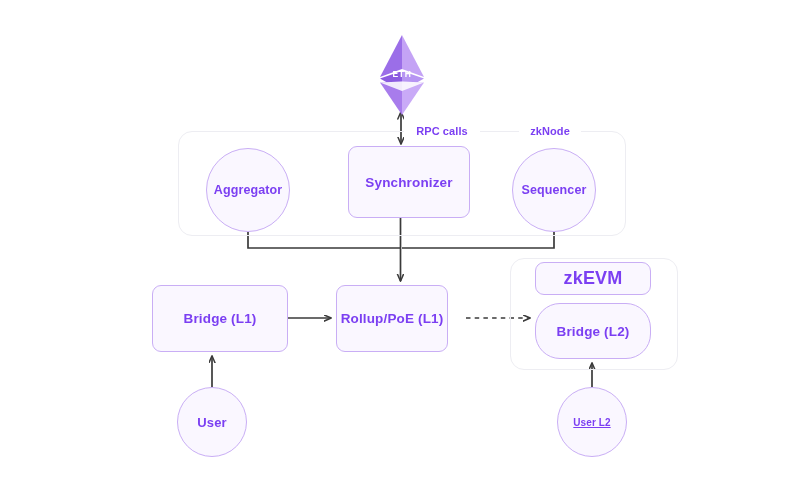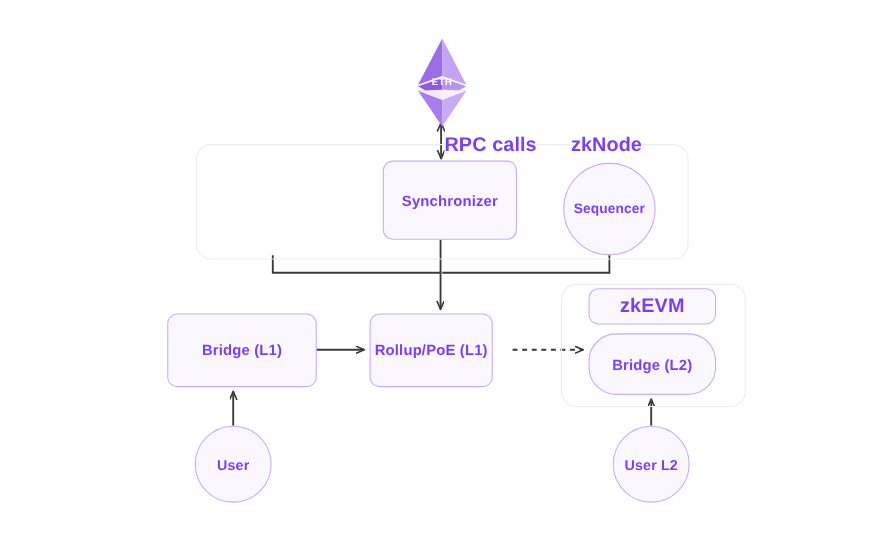--- a/index.html
+++ b/index.html
@@ -57,21 +57,21 @@
   }
 
   
   .border-label {
     position: absolute;
     top: 123px;
     height: 17px;
     line-height: 17px;
     background: #ffffff;
     color: #7b3ff2;
-    font-size: 18px;
+    font-size: 11px;
     font-weight: 700;
     letter-spacing: .1px;
     text-align: center;
     z-index: 4;
     white-space: nowrap;
   }
   #label-rpc-calls { left: 404px; width: 76px; }
   #label-zknode    { left: 519px; width: 62px; }
 
   
@@ -111,21 +111,21 @@
     letter-spacing: .1px;
     display: flex;
     align-items: center;
     justify-content: center;
     z-index: 3;
     white-space: nowrap;
   }
   #circle-aggregator { left: 206px; top: 148px; width: 84px; height: 84px; }
   #circle-sequencer  { left: 512px; top: 148px; width: 84px; height: 84px; }
   #circle-user       { left: 177px; top: 387px; width: 70px; height: 70px; font-size: 13px;}
-  #circle-user-l2    { left: 557px; top: 387px; width: 70px; height: 70px; font-size: 13px;}
+  #circle-user-l2    { left: 557px; top: 387px; width: 70px; height: 70px; font-size: 10px; text-decoration: underline;}
 
   
   #eth-logo {
     position: absolute;
     left: 374px;
     top: 33px;
     width: 56px;
     height: 84px;
     z-index: 3;
   }
@@ -197,20 +197,23 @@
     </svg>
     <div id="eth-logo-text">ETH</div>
   </div>
 
   <div class="group" id="zknode-group"></div>
   <div class="group" id="l2-group"></div>
 
   <div class="border-label" id="label-rpc-calls">RPC calls</div>
   <div class="border-label" id="label-zknode">zkNode</div>
 
+  <div class="node-circle" id="circle-aggregator">
+    <span>Aggregator</span>
+  </div>
 
   <div class="node-box" id="box-synchronizer">
     <span>Synchronizer</span>
   </div>
 
   <div class="node-circle" id="circle-sequencer">
     <span>Sequencer</span>
   </div>
 
   <div class="node-box" id="box-bridge-l1">

